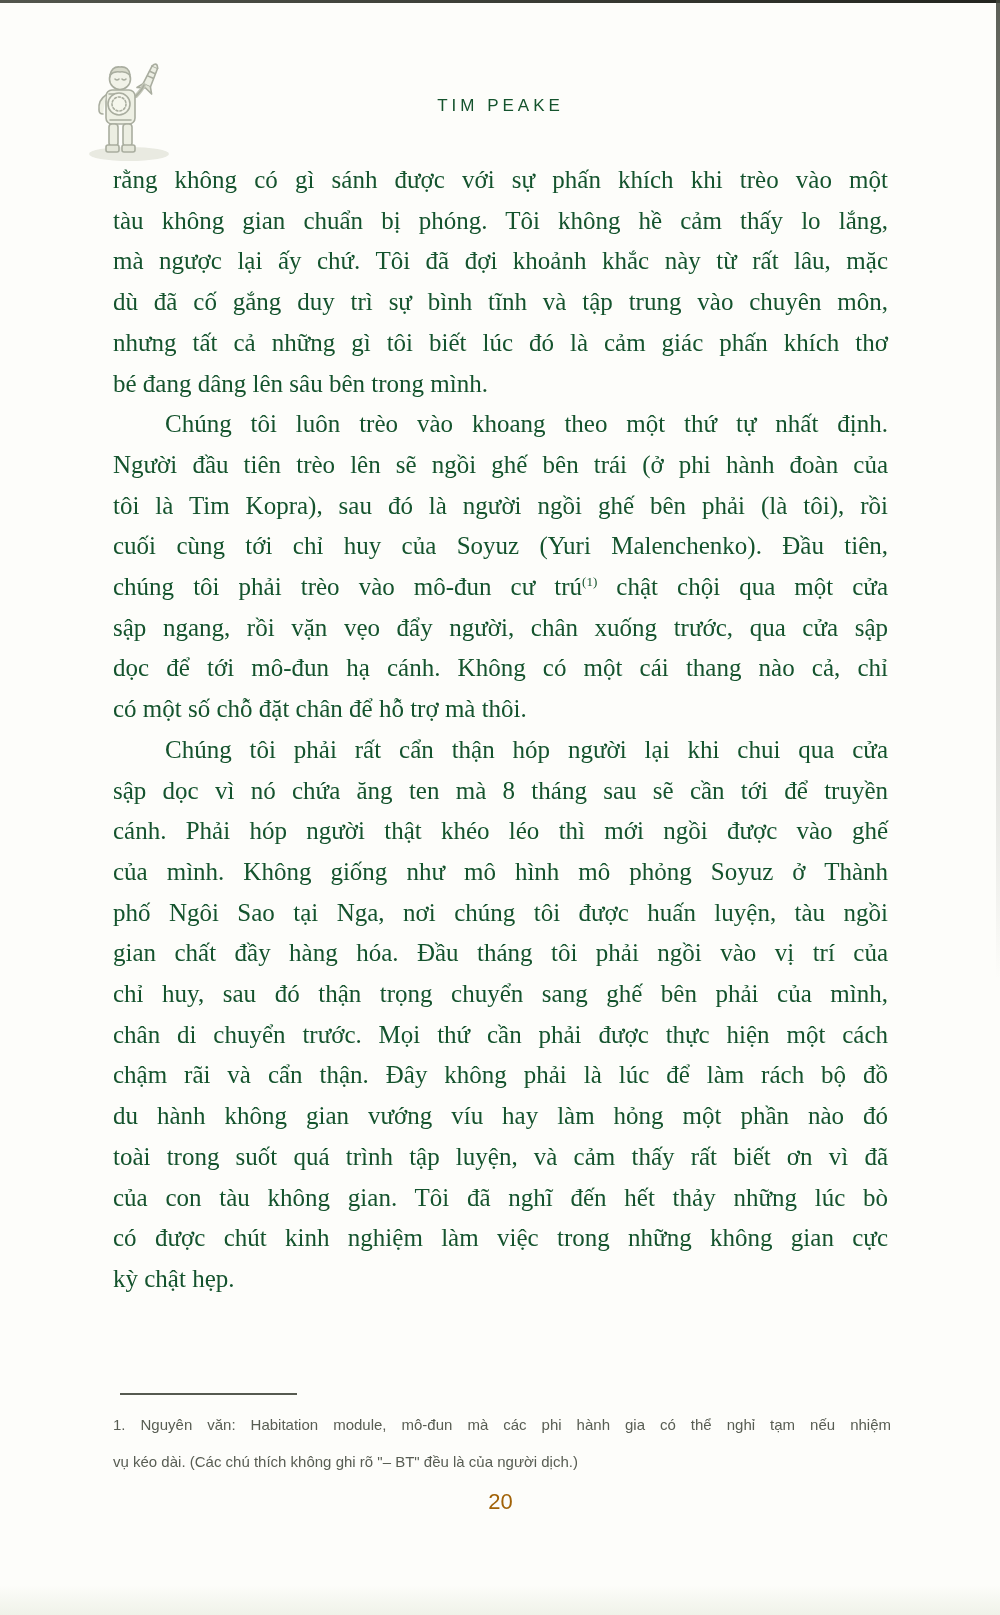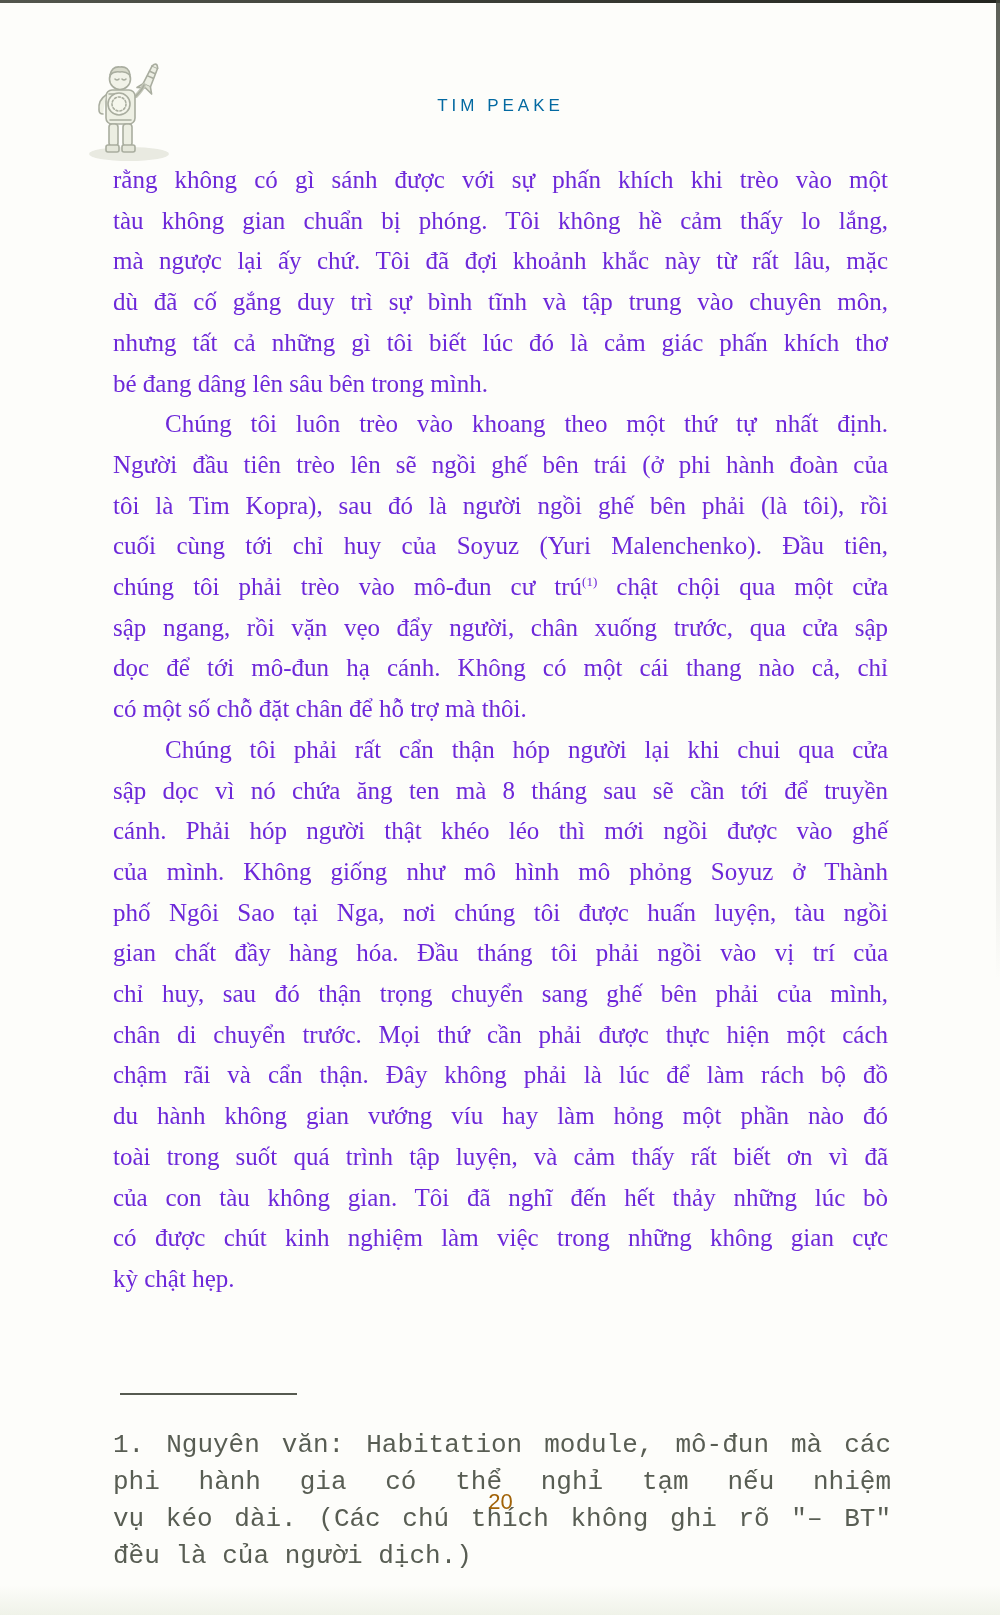--- a/index.html
+++ b/index.html
@@ -22,42 +22,41 @@
     background: linear-gradient(to bottom, rgba(62,66,56,0.85), rgba(62,66,56,0.25) 60%, rgba(62,66,56,0));
   }
   .bottom-tint {
     position: absolute; left: 0; right: 0; bottom: 0; height: 30px;
     background: linear-gradient(to top, rgba(214,222,200,0.35), rgba(214,222,200,0));
   }
   .running-head {
     position: absolute; top: 96px; left: 113px; width: 775px;
     text-align: center;
     font-family: "Liberation Sans", "DejaVu Sans", sans-serif;
-    font-size: 17px; letter-spacing: 4px; color: #0369a1;
+    font-size: 17px; letter-spacing: 4px; color: #14532d;
   }
   .astronaut { position: absolute; left: 84px; top: 62px; }
   .body-text {
     position: absolute; left: 113px; top: 160px; width: 775px;
-    font-size: 25px; line-height: 40.7px; color: #6d28d9;
+    font-size: 25px; line-height: 40.7px; color: #14532d;
     text-align: justify;
   }
   .body-text .line { text-align-last: justify; white-space: normal; }
   .body-text .line.end { text-align-last: left; }
   .body-text .line.indent { text-indent: 52px; }
   .body-text sup { font-size: 0.52em; line-height: 0; vertical-align: super; }
   .footnote-rule {
     position: absolute; left: 120px; top: 1393px; width: 177px; height: 2px;
     background: #565a50;
   }
   .footnote {
     position: absolute; left: 113px; top: 1406px; width: 778px;
-    font-family: Liberation Mono, monospace;
-    font-size: 26px; line-height: 37px; color: #585d53;
+    font-family: Liberation Sans, sans-serif;
+    font-size: 15px; line-height: 37px; color: #585d53;
     text-align: justify;
-    margin-top: 21px;
   }
   .footnote .line { text-align-last: justify; }
   .footnote .line.end { text-align-last: left; }
   .page-number {
     position: absolute; left: 113px; top: 1489px; width: 775px;
     text-align: center;
     font-family: "Liberation Sans", "DejaVu Sans", sans-serif;
     font-size: 22px; color: #a16207;
   }
 </style>

